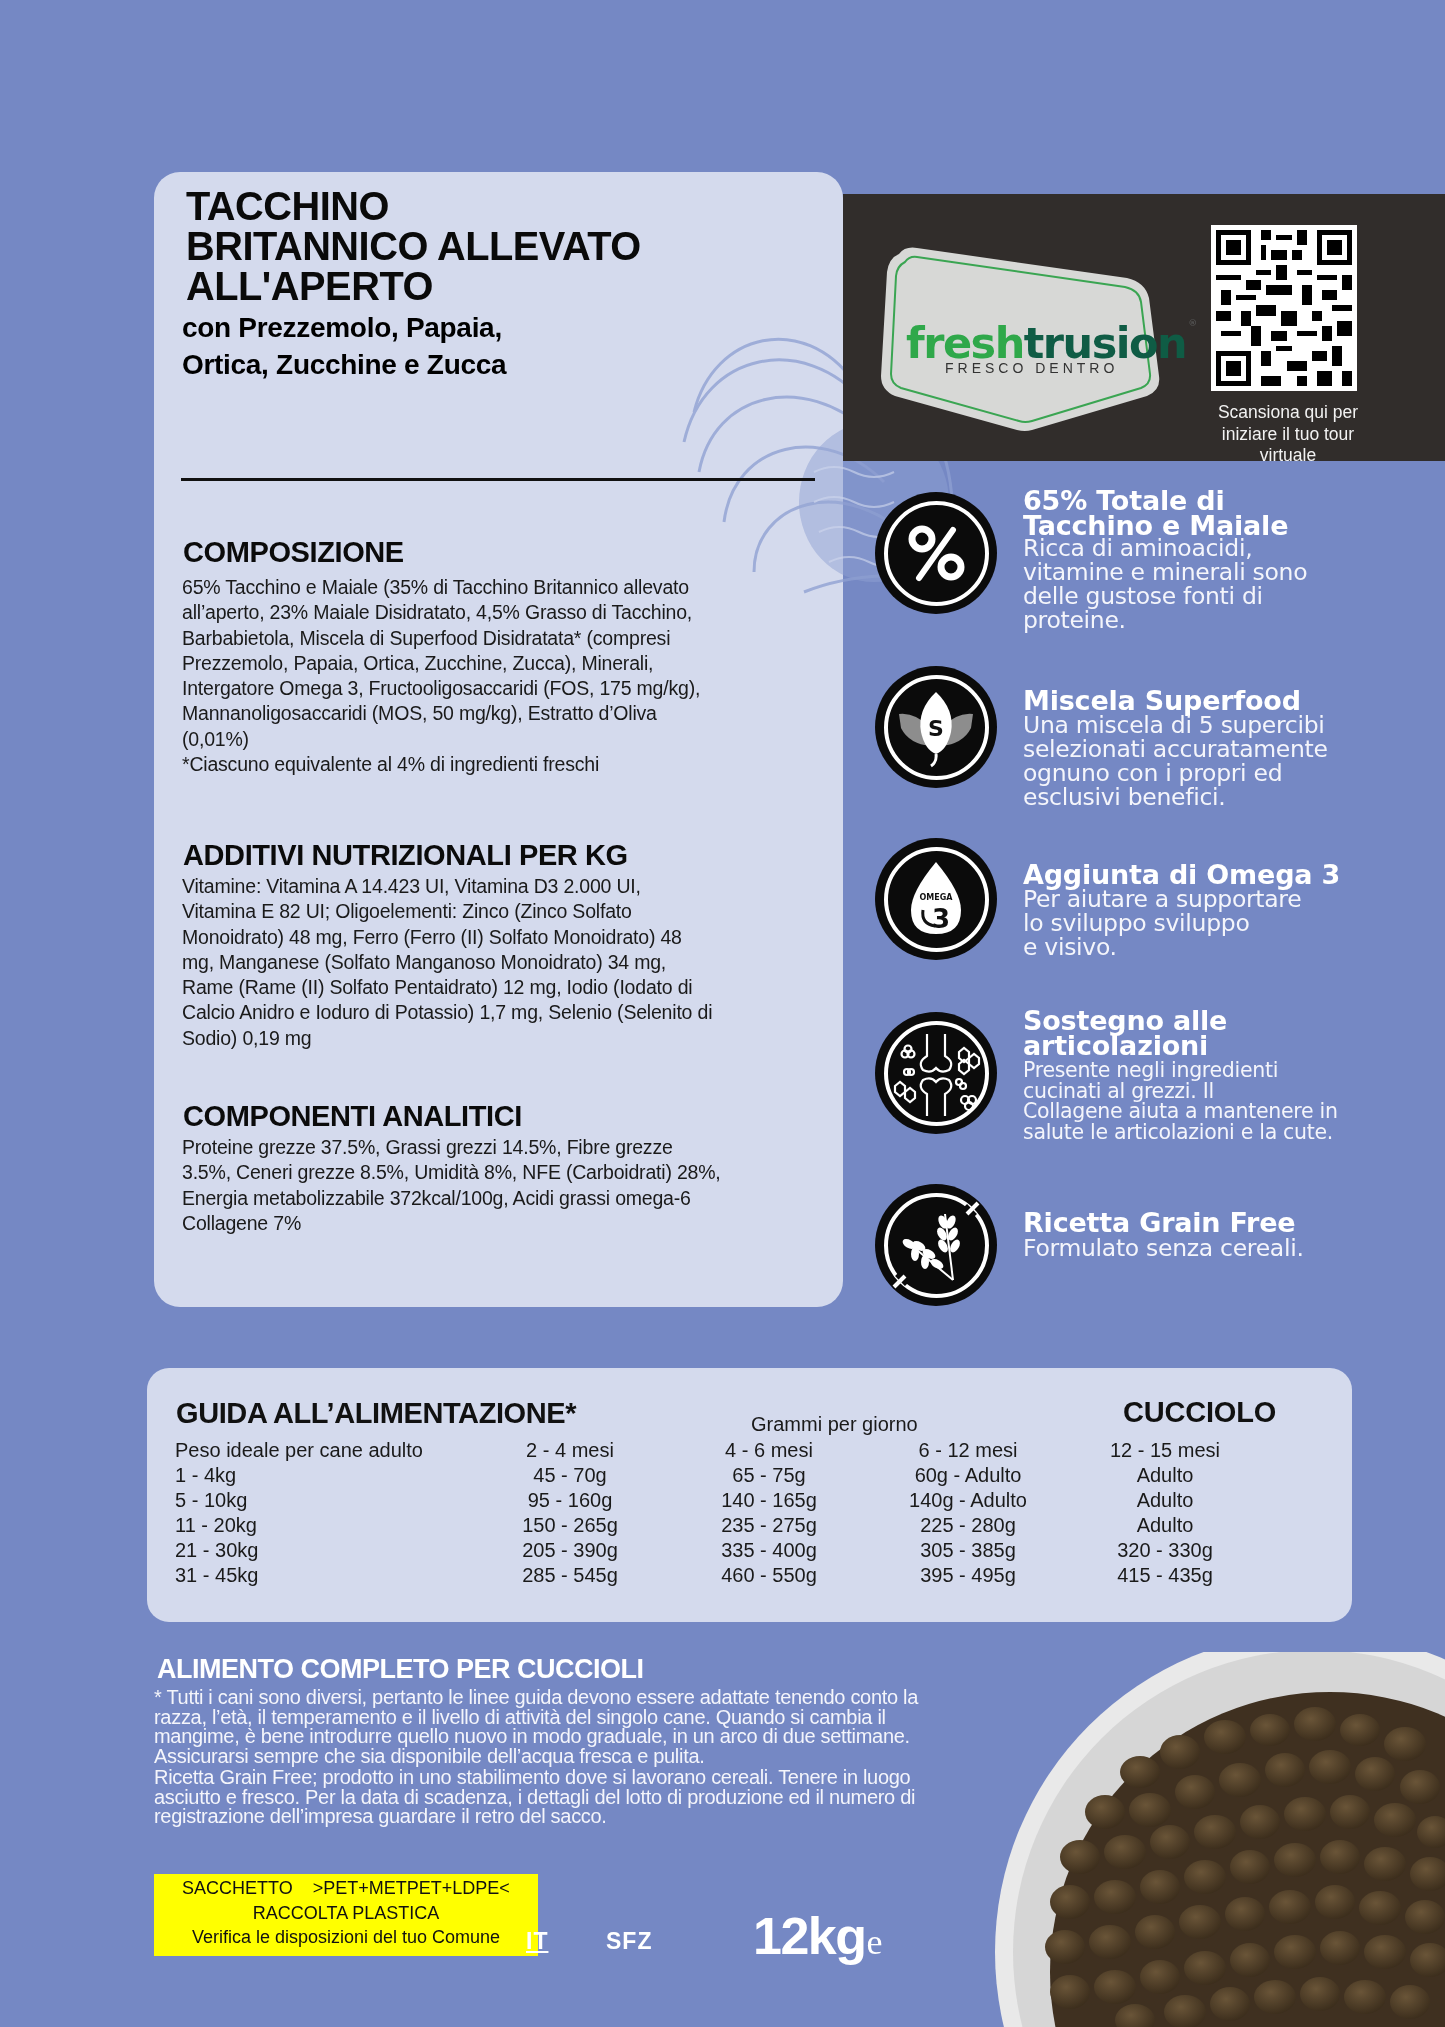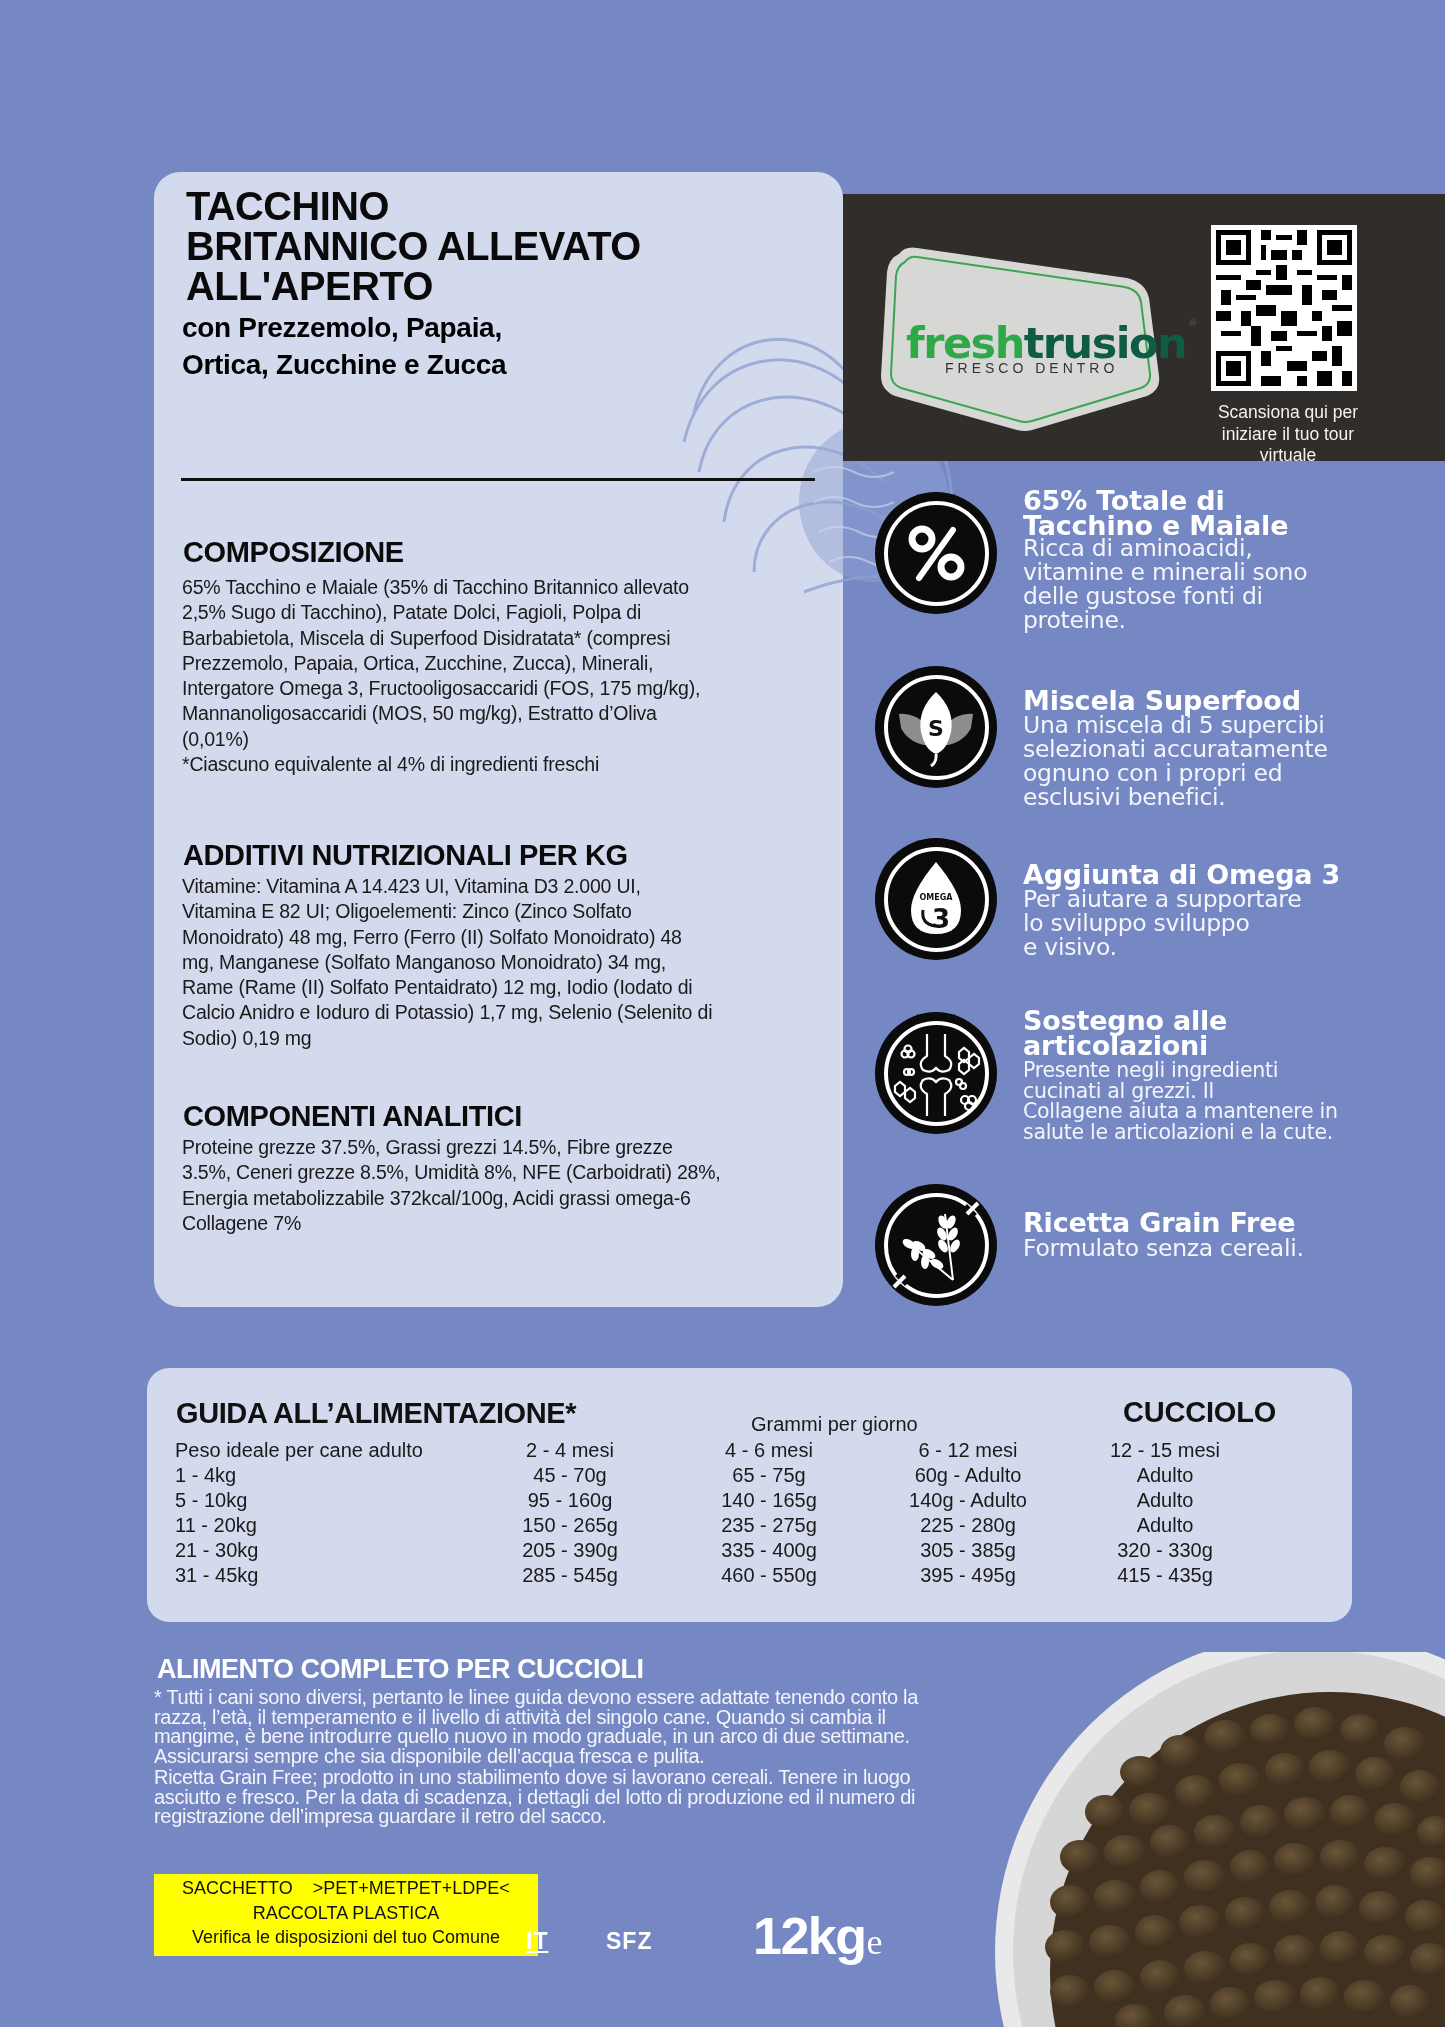--- a/index.html
+++ b/index.html
@@ -138,21 +138,21 @@
   <div class="title-line" style="top:14px">TACCHINO</div>
   <div class="title-line" style="top:54px">BRITANNICO ALLEVATO</div>
   <div class="title-line" style="top:94px">ALL'APERTO</div>
   <div class="subtitle-line" style="top:139px">con Prezzemolo, Papaia,</div>
   <div class="subtitle-line" style="top:176px">Ortica, Zucchine e Zucca</div>
   <div id="title-rule" class="abs"></div>
 
   <div class="sec-h" style="top:364px">COMPOSIZIONE</div>
   <div class="sec-body" style="top:403px">
     <div>65% Tacchino e Maiale (35% di Tacchino Britannico allevato</div>
-    <div>2,5% Sugo di Tacchino), Patate Dolci, Fagioli, Polpa di</div>
+    <div>all’aperto, 23% Maiale Disidratato, 4,5% Grasso di Tacchino,</div>
     <div>Barbabietola, Miscela di Superfood Disidratata* (compresi</div>
     <div>Prezzemolo, Papaia, Ortica, Zucchine, Zucca), Minerali,</div>
     <div>Intergatore Omega 3, Fructooligosaccaridi (FOS, 175 mg/kg),</div>
     <div>Mannanoligosaccaridi (MOS, 50 mg/kg), Estratto d’Oliva</div>
     <div>(0,01%)</div>
     <div>*Ciascuno equivalente al 4% di ingredienti freschi</div>
   </div>
 
   <div class="sec-h" style="top:667px">ADDITIVI NUTRIZIONALI PER KG</div>
   <div class="sec-body" style="top:702px">

